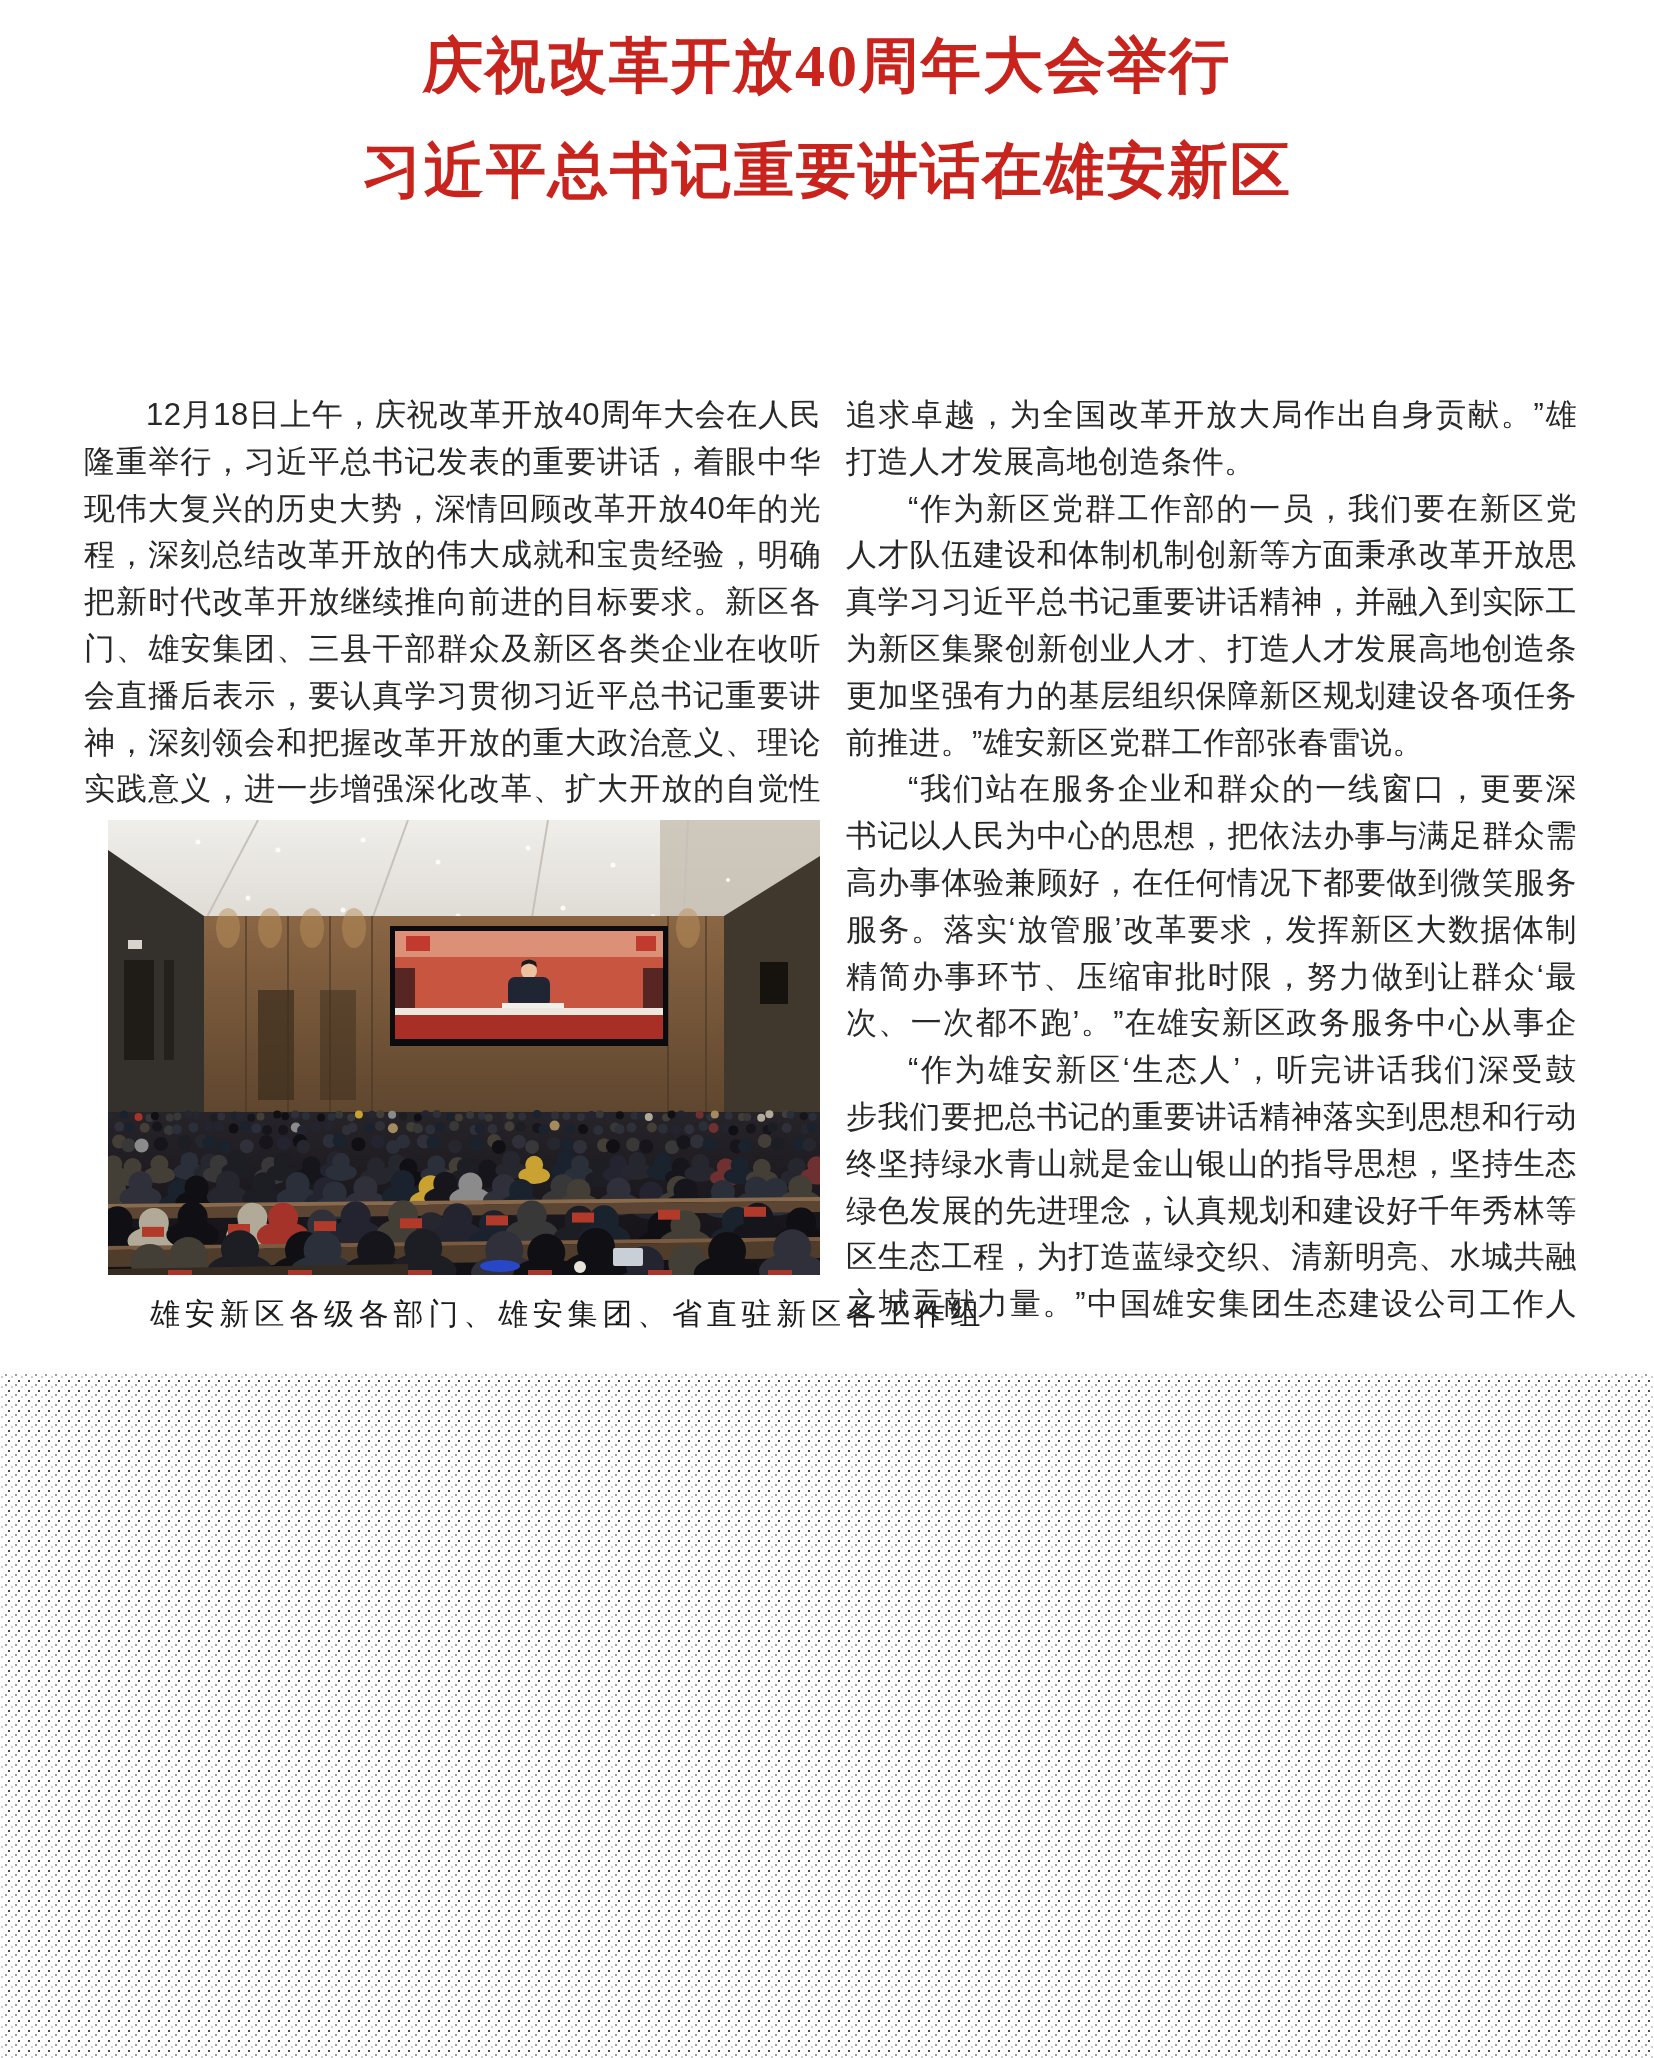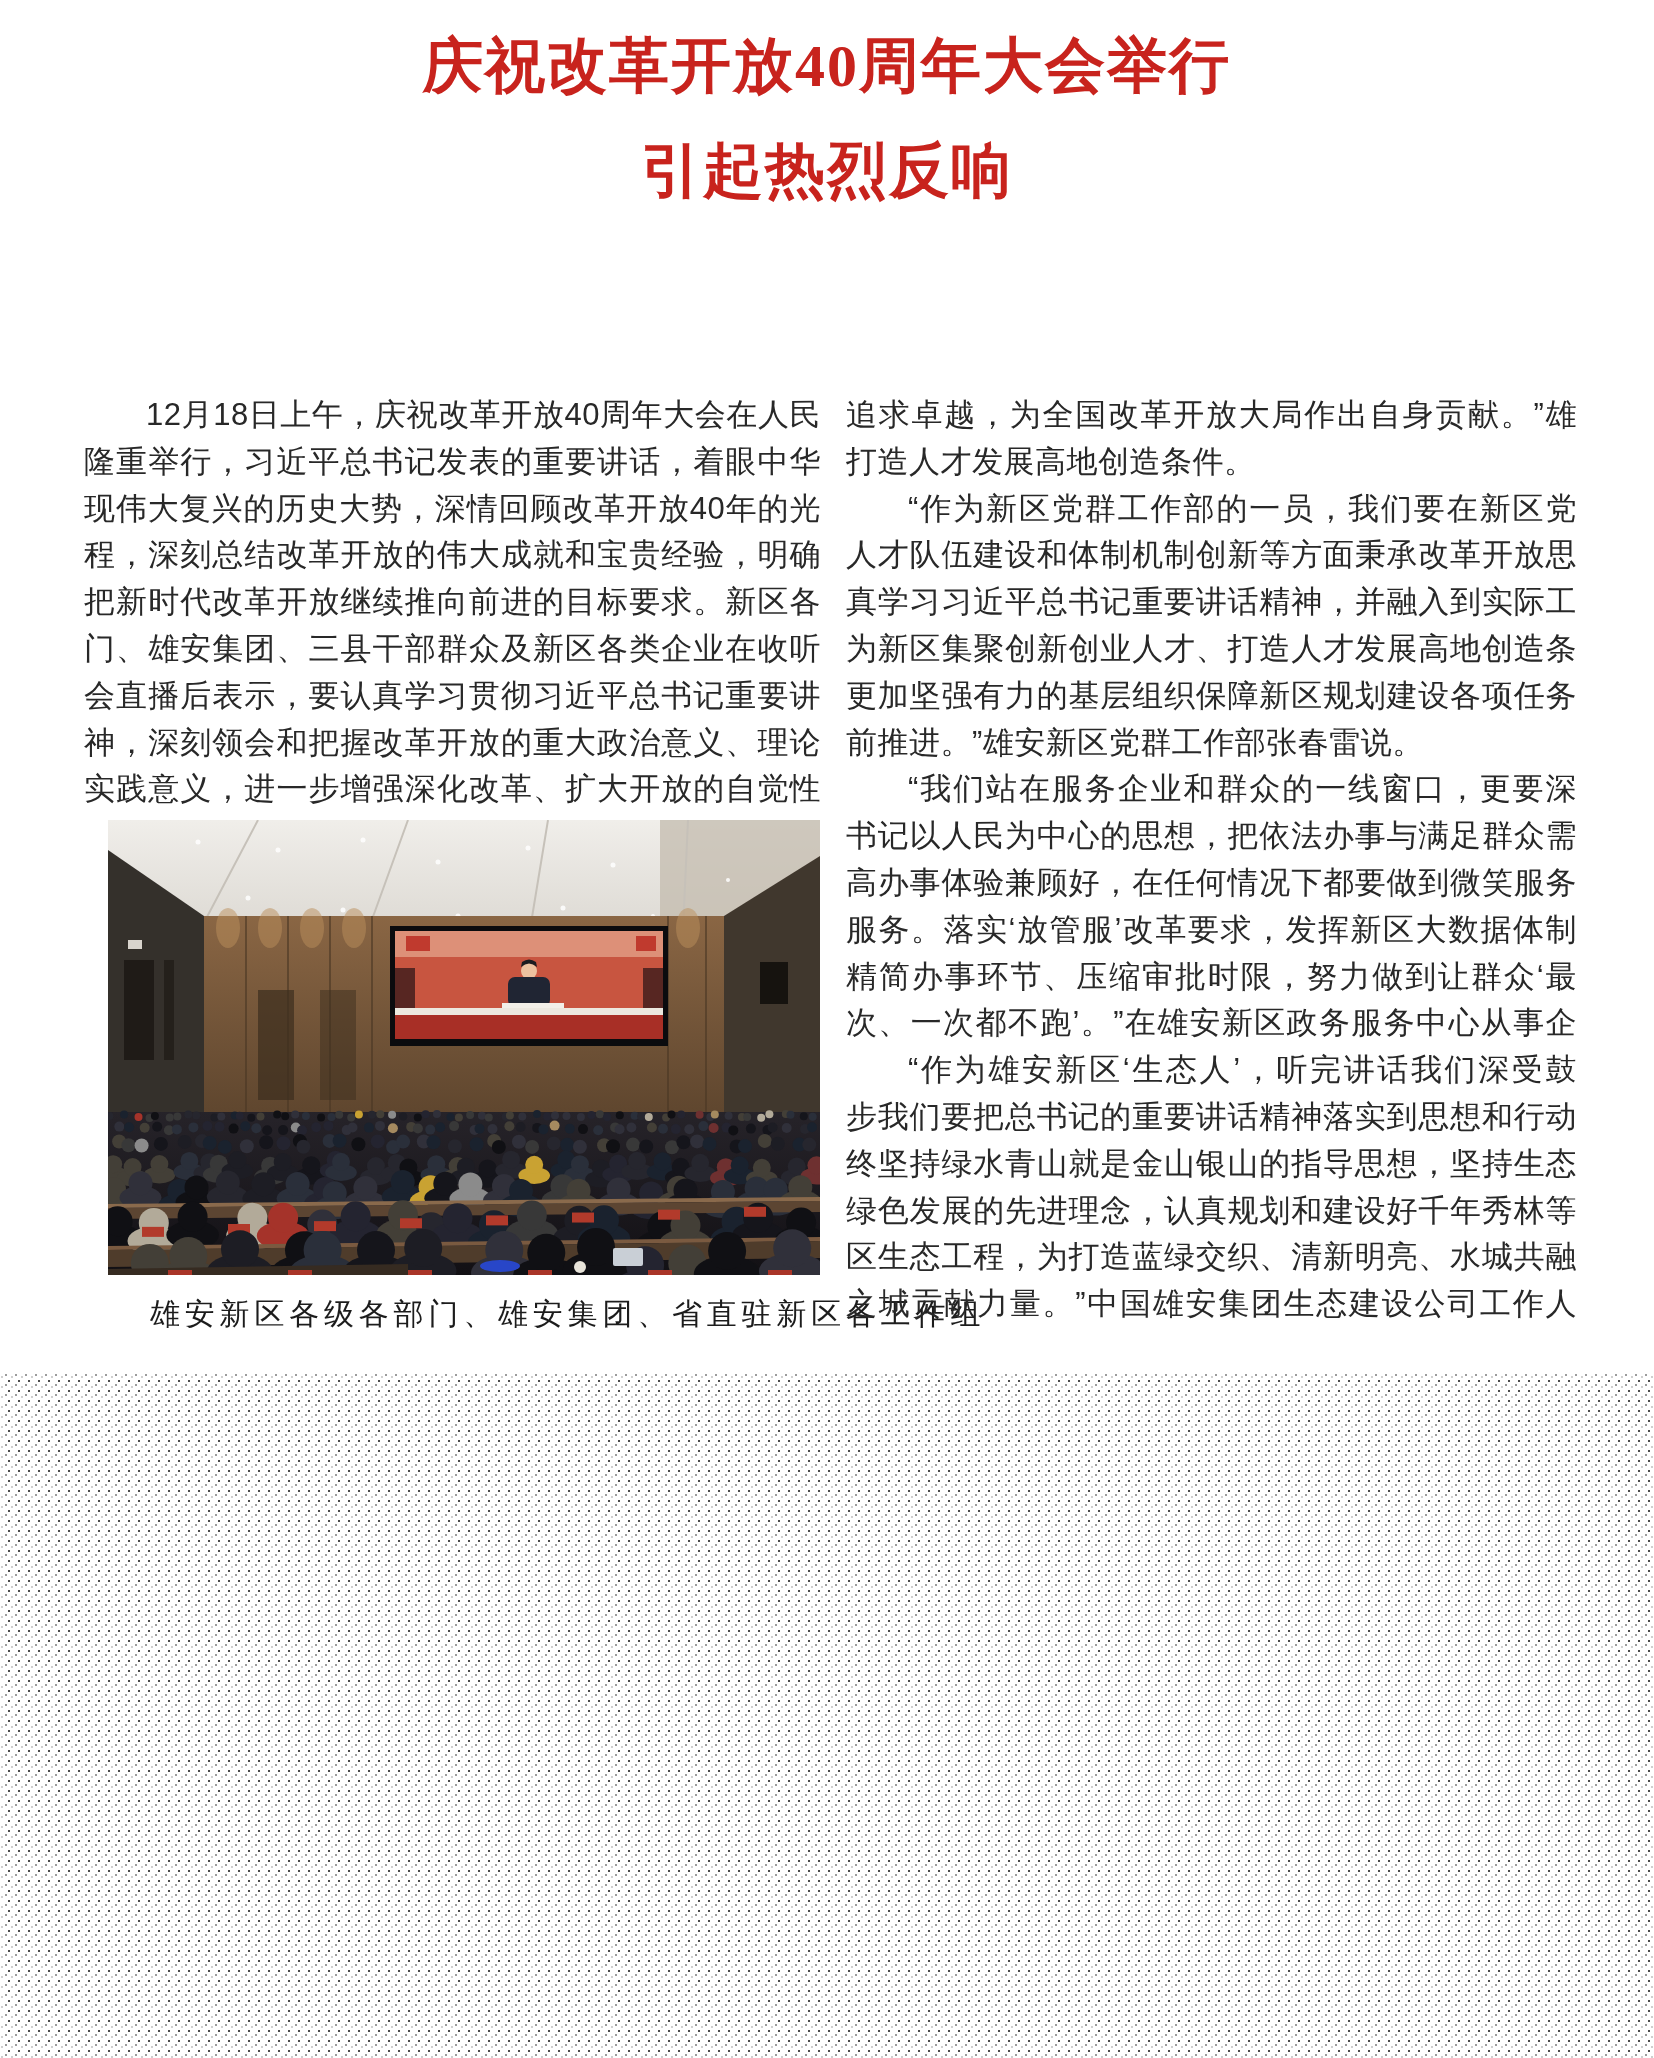--- a/index.html
+++ b/index.html
@@ -75,21 +75,21 @@
     background-position:4px 2px,1px 6px,7px 8px;
   }
 </style>
 </head>
 <body>
 
 <div class="page">
 
   <div class="headline">
     <div>庆祝改革开放40周年大会举行</div>
-    <div>引起热烈反响</div>
+    <div>习近平总书记重要讲话在雄安新区</div>
   </div>
 
   <div class="col col-left">
     <div>
         <div class="line first">12月18日上午，庆祝改革开放40周年大会在人民大会堂</div>
         <div class="line">隆重举行，习近平总书记发表的重要讲话，着眼中华民族实</div>
         <div class="line">现伟大复兴的历史大势，深情回顾改革开放40年的光辉历</div>
         <div class="line">程，深刻总结改革开放的伟大成就和宝贵经验，明确提出了</div>
         <div class="line">把新时代改革开放继续推向前进的目标要求。新区各级各部</div>
         <div class="line">门、雄安集团、三县干部群众及新区各类企业在收听收看大</div>

